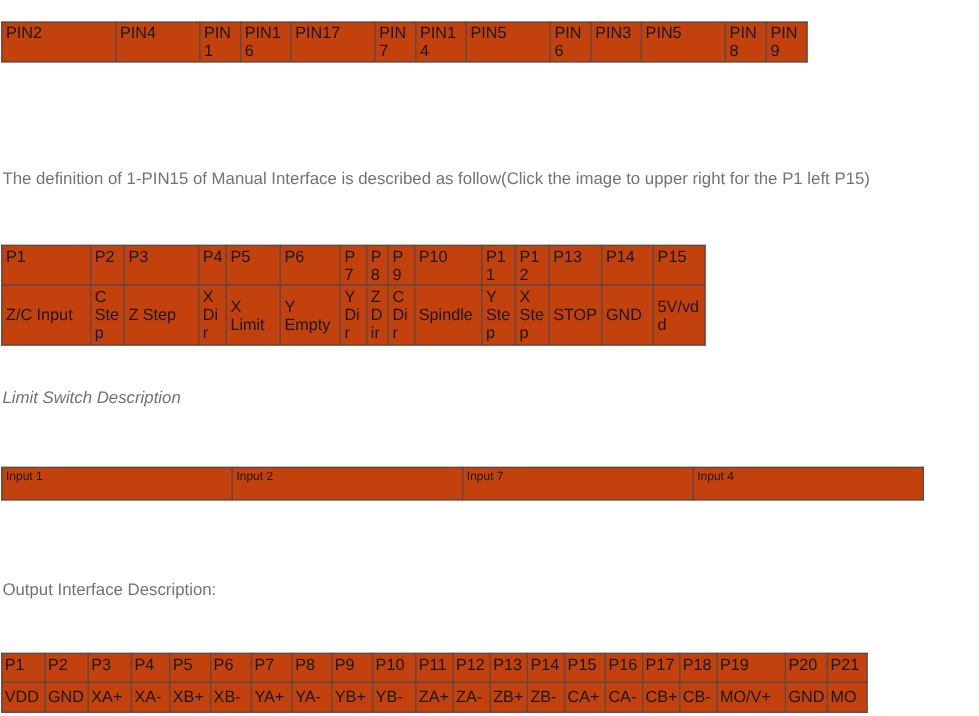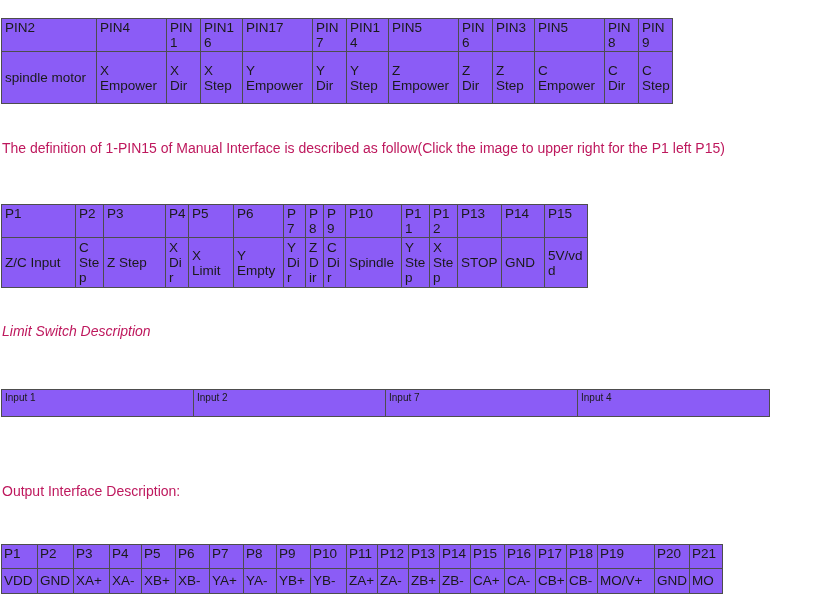--- a/index.html
+++ b/index.html
@@ -20,21 +20,21 @@
     position: absolute;
     left: 0; top: 0;
     width: 816px;
     height: 597px;
   }
 
   
   table.pintable {
     border-collapse: collapse;
     table-layout: fixed;
-    background: #8b5cf6;
+    background: #c2410c;
     font-size: 13.5px;
     line-height: 1.12;
   }
   table.pintable td {
     border: 1px solid #4d4d4d;
     padding: 1px 2px 1px 3px;
     vertical-align: top;
     color: #1a1a1a;
     word-wrap: break-word;
     overflow-wrap: break-word;
@@ -56,21 +56,21 @@
     width: 671px;
   }
   #table-parallel-pins tr.head-row td { height: 22px; }
   #table-parallel-pins tr.body-row td { height: 49px; }
 
   
   .para {
     position: absolute;
     font-size: 14px;
     line-height: 1.2;
-    color: #be185d;
+    color: #737373;
     white-space: nowrap;
   }
   #manual-interface-note { left: 2px; top: 140px; }
   #limit-switch-heading  { left: 2px; top: 323px; font-style: italic; }
   #output-interface-heading { left: 2px; top: 483px; }
 
   
   #table-manual-interface {
     position: absolute;
     left: 1px;
@@ -133,35 +133,20 @@
           <td>PIN16</td>
           <td>PIN17</td>
           <td>PIN7</td>
           <td>PIN14</td>
           <td>PIN5</td>
           <td>PIN6</td>
           <td>PIN3</td>
           <td>PIN5</td>
           <td>PIN8</td>
           <td>PIN9</td>
-        </tr>
-      <tr class="body-row">
-          <td>spindle motor</td>
-          <td>X Empower</td>
-          <td>X Dir</td>
-          <td>X Step</td>
-          <td>Y Empower</td>
-          <td>Y Dir</td>
-          <td>Y Step</td>
-          <td>Z Empower</td>
-          <td>Z Dir</td>
-          <td>Z Step</td>
-          <td>C Empower</td>
-          <td>C Dir</td>
-          <td>C Step</td>
         </tr>
     </tbody>
   </table>
 
   <div class="para" id="manual-interface-note">The definition of 1-PIN15 of Manual Interface is described as follow(Click the image to upper right for the P1 left P15)</div>
 
   <table class="pintable" id="table-manual-interface">
     <colgroup>
         <col style="width: 74px;">
         <col style="width: 28px;">

